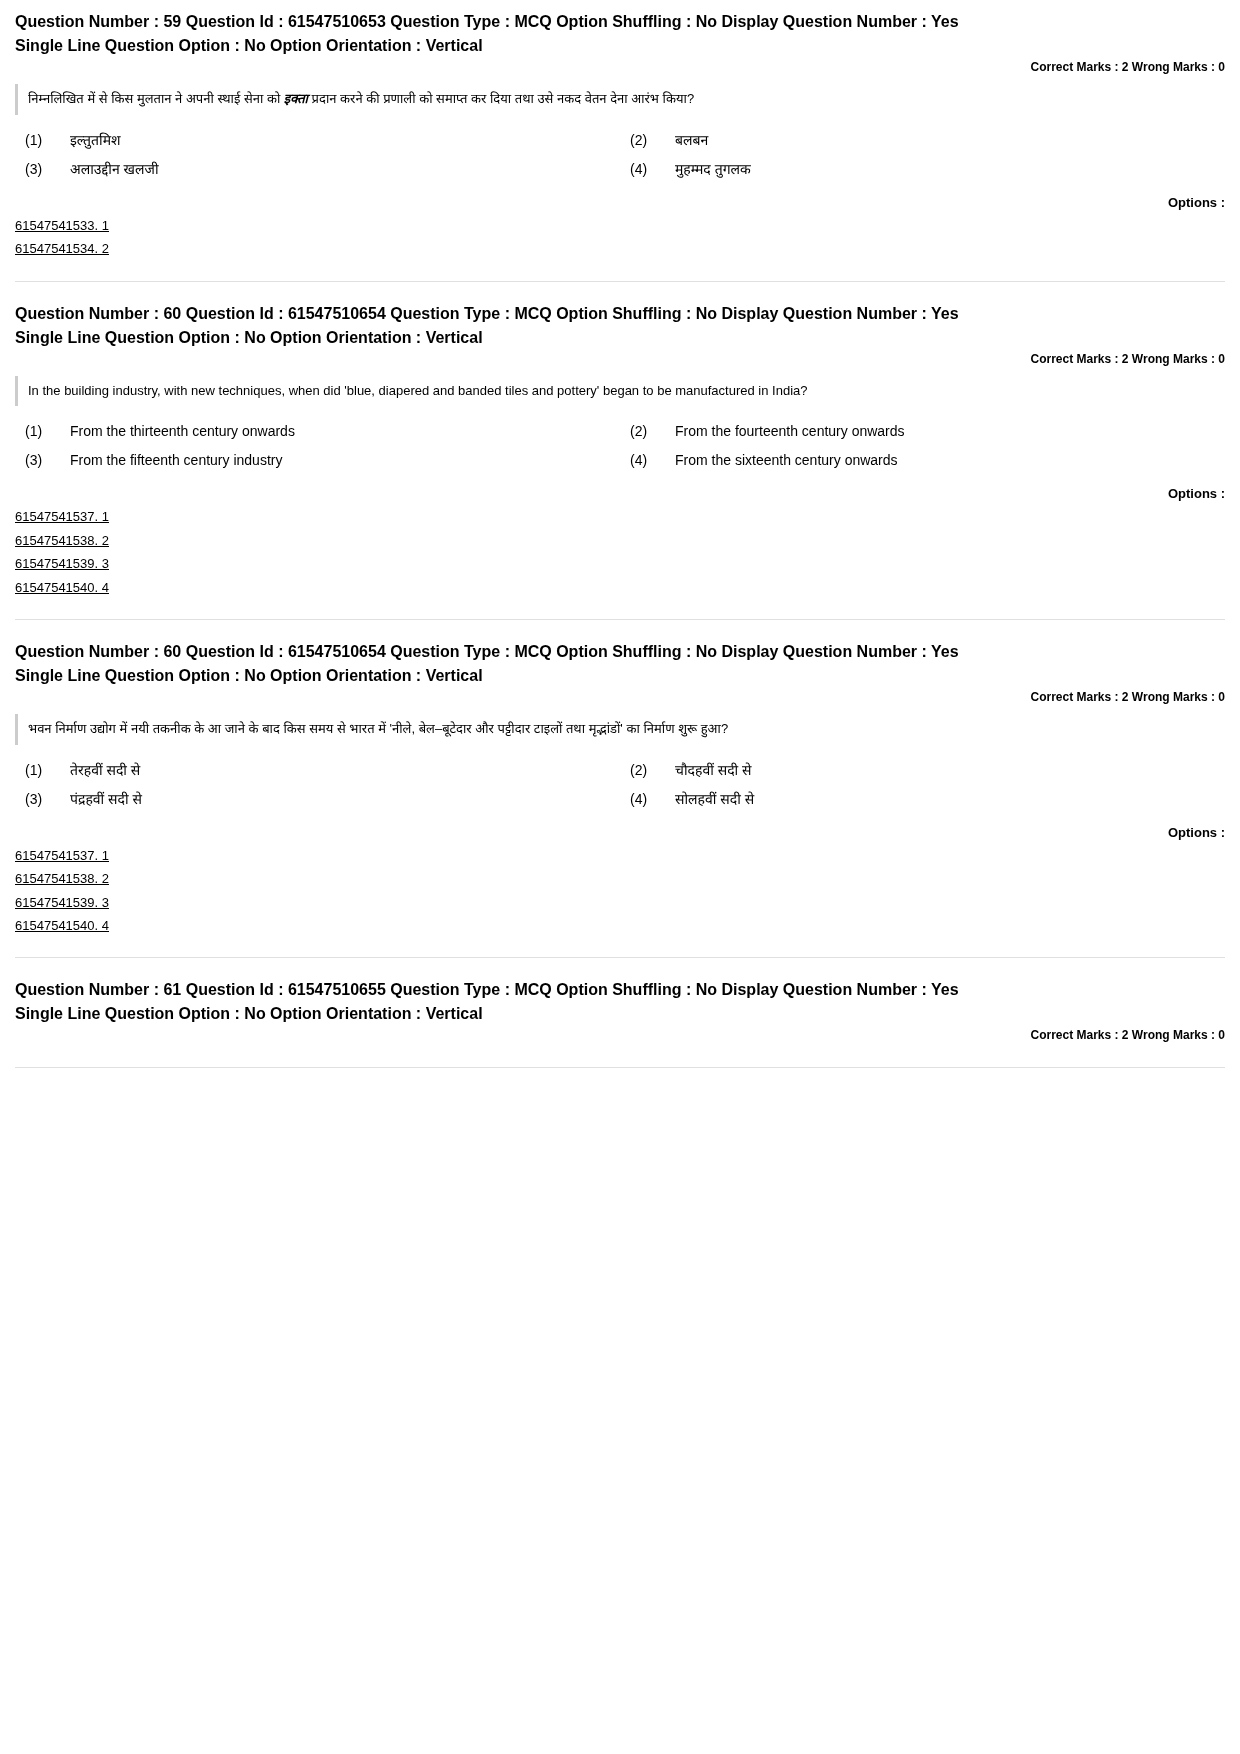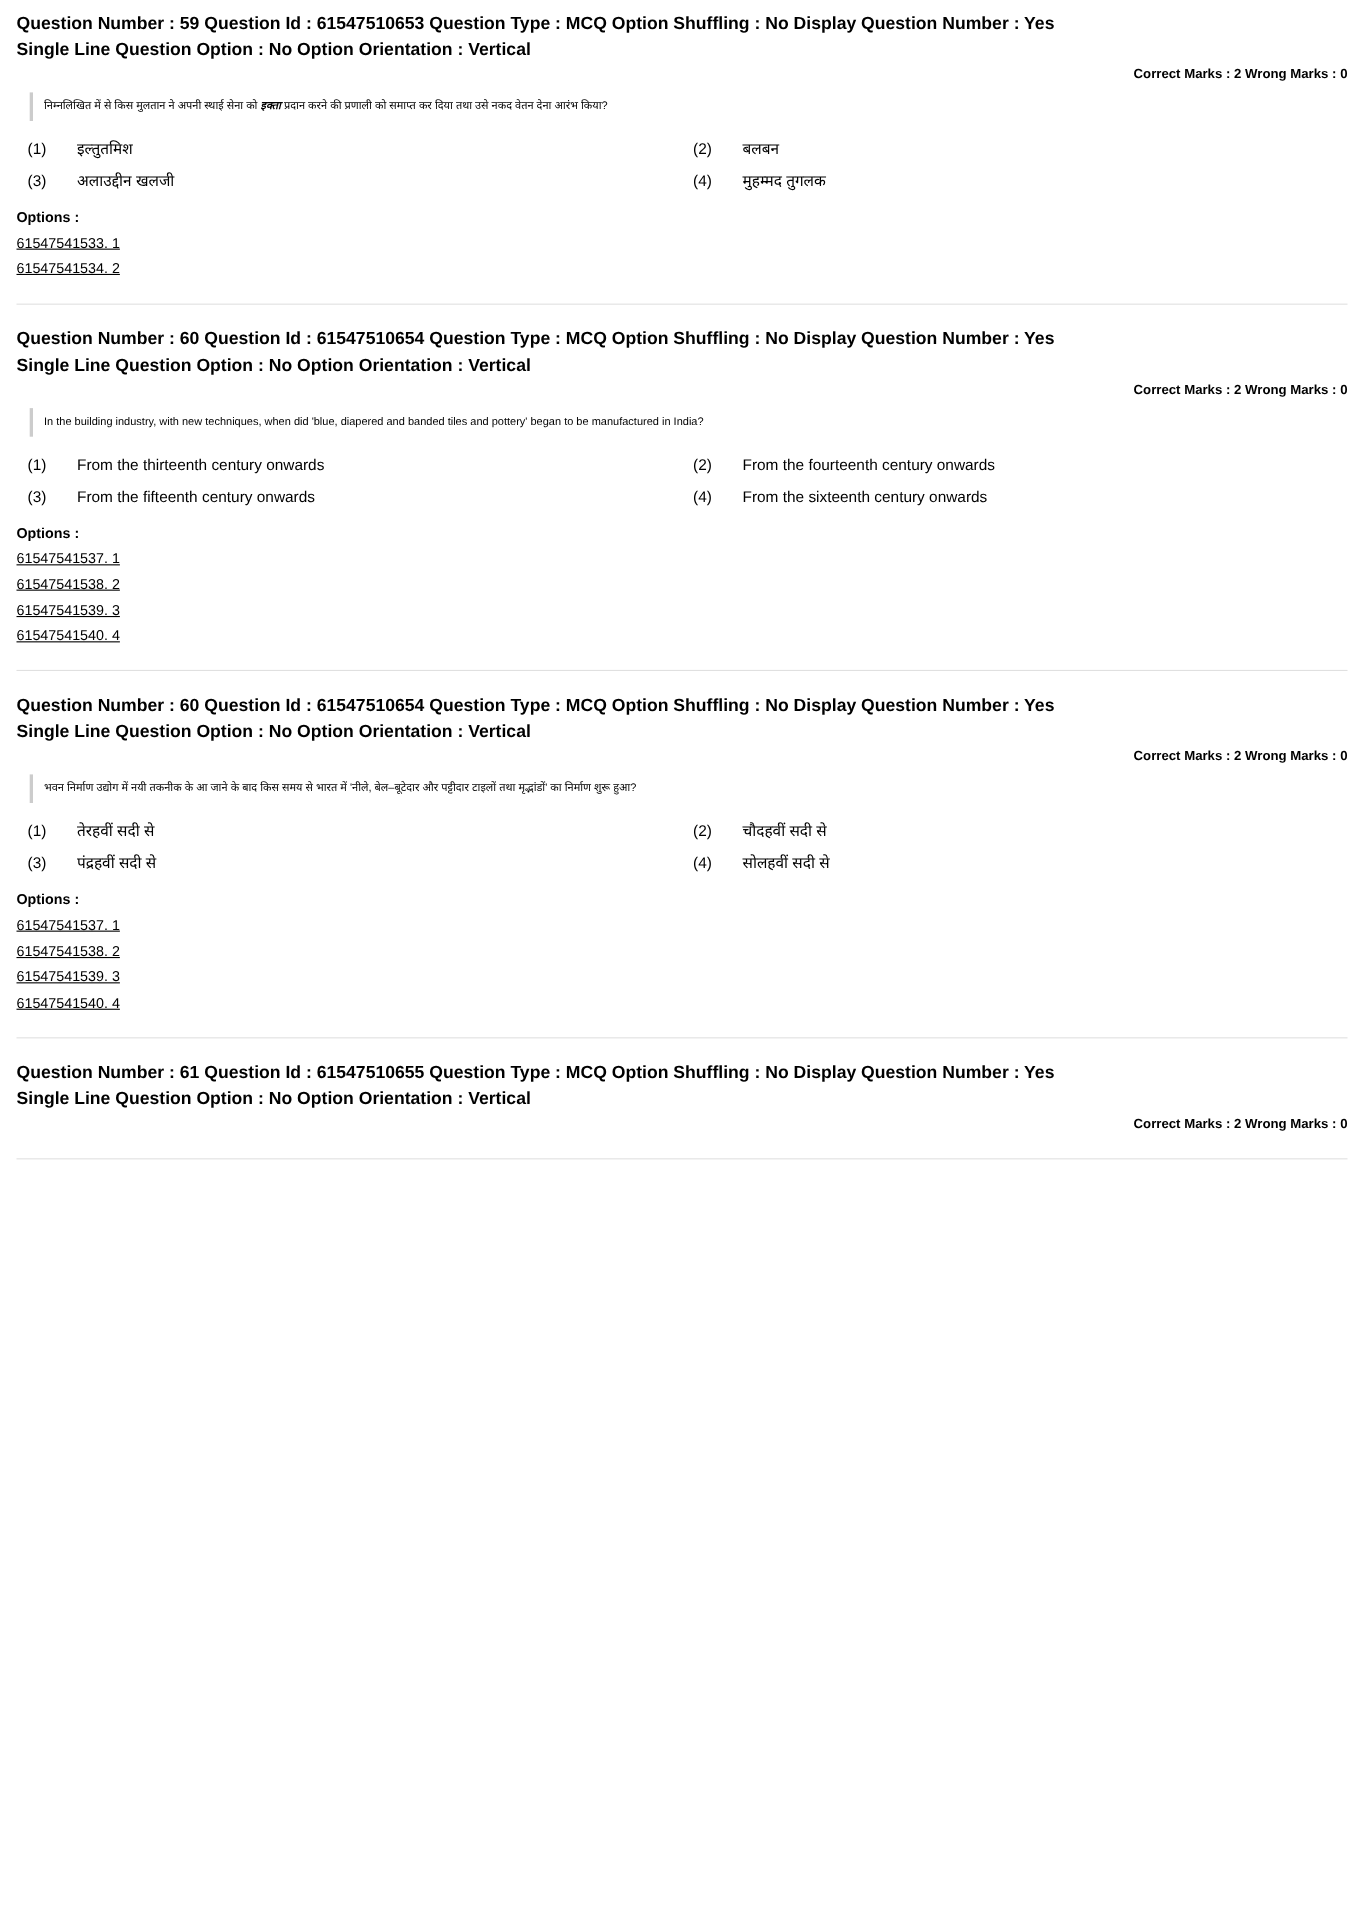--- a/index.html
+++ b/index.html
@@ -23,23 +23,23 @@
       line-height: 1.5;
       margin-bottom: 2px;
     }
     .correct-marks {
       font-size: 12px;
       font-weight: bold;
       margin-bottom: 10px;
       text-align: right;
     }
     .question-text {
-      font-size: 10px;
+      font-size: 13px;
       line-height: 1.6;
-      margin: 10px 0 15px 12px;
+      margin: 10px 0 15px 0;
       padding: 5px 10px;
       border-left: 3px solid #ccc;
     }
     .question-text em {
       font-style: italic;
       font-weight: bold;
     }
     .options-grid {
       display: grid;
       grid-template-columns: 1fr 1fr;
@@ -55,20 +55,21 @@
       line-height: 1.5;
     }
     .option-num {
       min-width: 30px;
       font-size: 14px;
     }
     .options-list-label {
       font-size: 13px;
       font-weight: bold;
       margin-bottom: 4px;
+      text-align: right;
     }
     .options-list {
       font-size: 13px;
       line-height: 1.8;
       margin-bottom: 5px;
       text-decoration: underline;
     }
     .options-list div {
       margin-left: 0;
     }
@@ -123,21 +124,21 @@
     <div class="option-item">
       <span class="option-num">(1)</span>
       <span>From the thirteenth century onwards</span>
     </div>
     <div class="option-item">
       <span class="option-num">(2)</span>
       <span>From the fourteenth century onwards</span>
     </div>
     <div class="option-item">
       <span class="option-num">(3)</span>
-      <span>From the fifteenth century onwards</span>
+      <span>From the fifteenth century industry</span>
     </div>
     <div class="option-item">
       <span class="option-num">(4)</span>
       <span>From the sixteenth century onwards</span>
     </div>
   </div>
   <div class="options-list-label">Options :</div>
   <div class="options-list">
     <div>61547541537.  1</div>
     <div>61547541538.  2</div>

